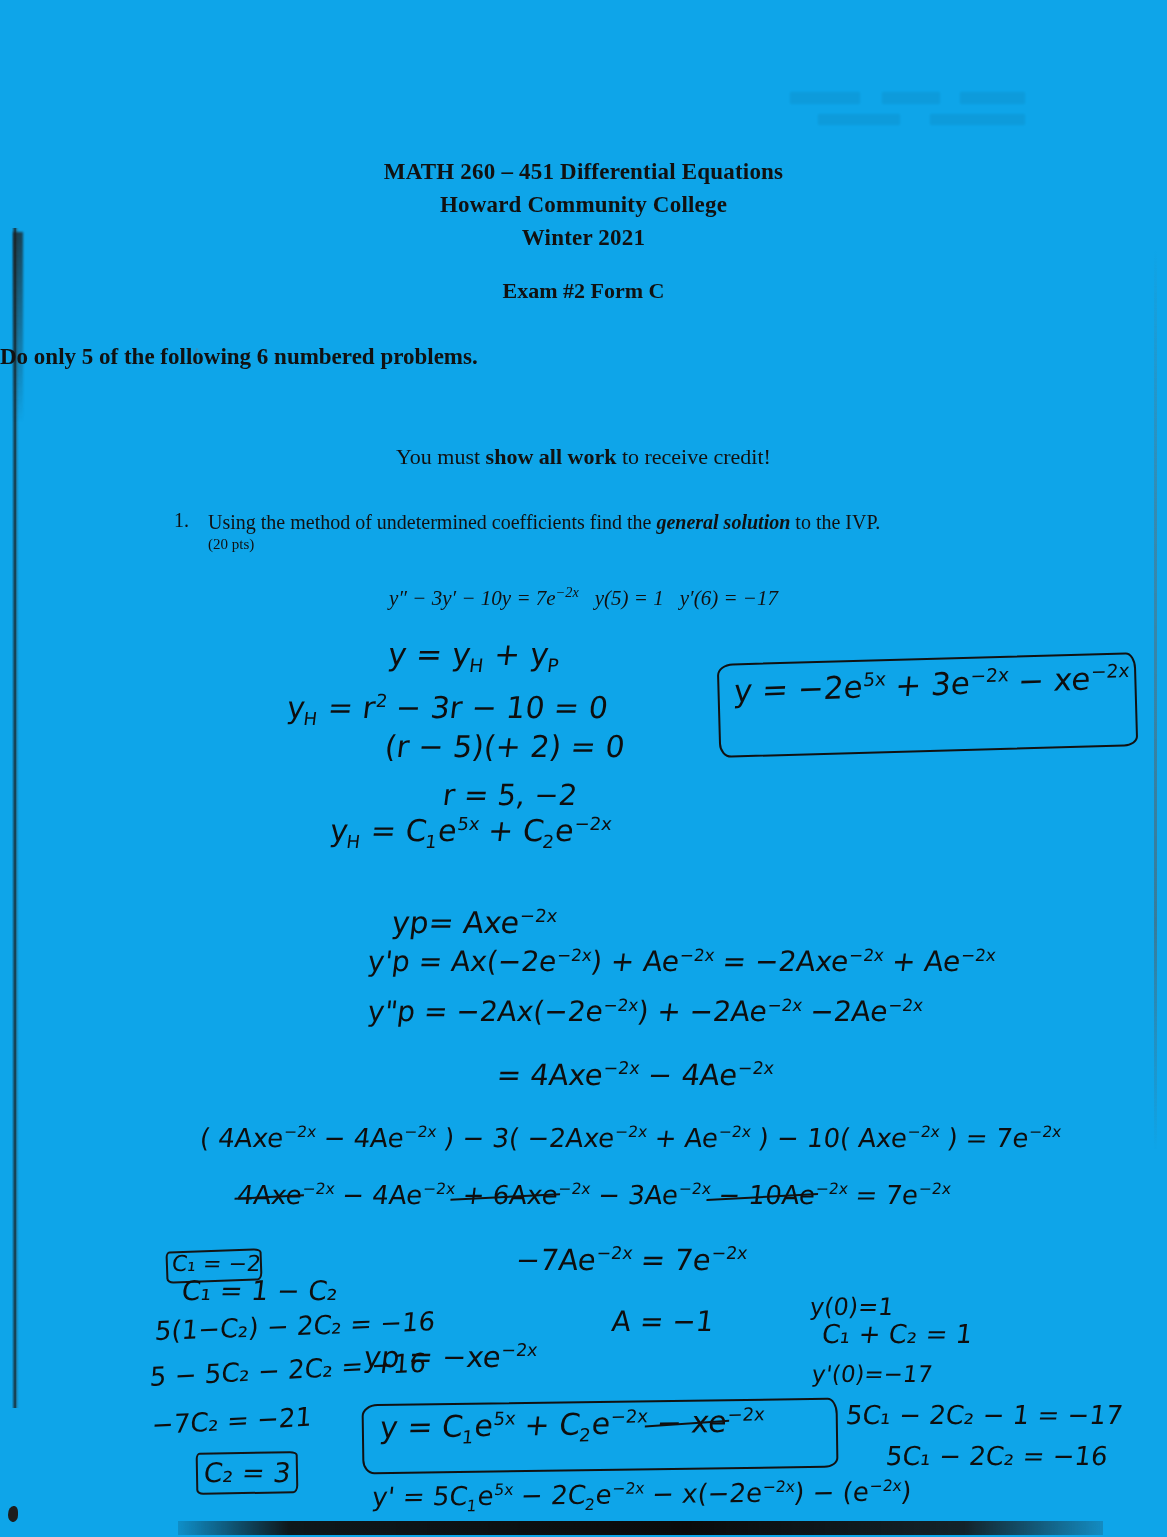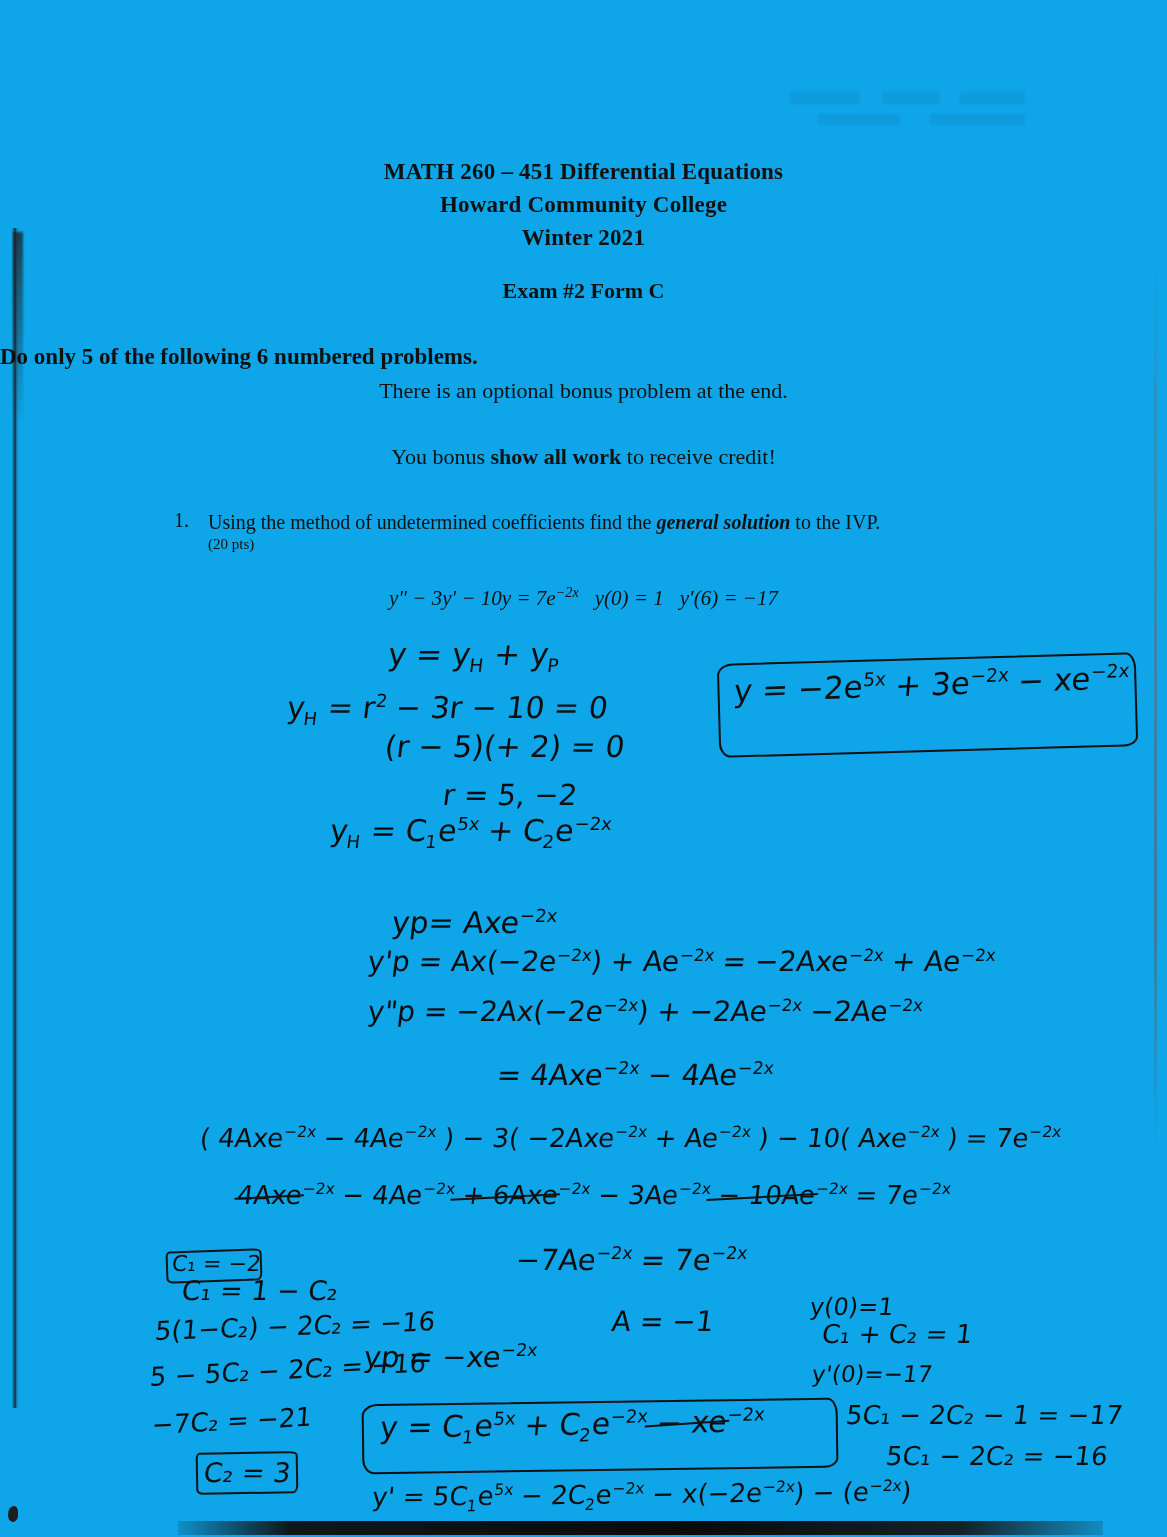--- a/index.html
+++ b/index.html
@@ -198,29 +198,28 @@
 
   <div class="printed title-block">
     <div>MATH 260 – 451  Differential Equations</div>
     <div>Howard Community College</div>
     <div>Winter 2021</div>
   </div>
 
   <div class="printed exam-form">Exam #2 Form C</div>
 
   <div class="printed instr-1">Do only 5 of the following 6 numbered problems.</div>
-  <div class="printed instr-2">There is an optional bonus problem at the end.</div>
-  <div class="printed instr-3"><span>You bonus </span><b>show all work</b><span> to receive credit!</span></div>
+  <div class="printed instr-3"><span>You must </span><b>show all work</b><span> to receive credit!</span></div>
 
   <div class="printed prob-num">1.</div>
   <div class="printed prob-text"><span>Using the method of undetermined coefficients find the </span><i>general solution</i><span> to the IVP.</span></div>
   <div class="printed prob-pts">(20 pts)</div>
 
   <div class="printed prob-eq">
-    <i>y″ − 3y′ − 10y = 7e</i><sup>−2x</sup><span class="sp"></span><i>y(0) = 1</i><span class="sp"></span><i>y′(6) = −17</i>
+    <i>y″ − 3y′ − 10y = 7e</i><sup>−2x</sup><span class="sp"></span><i>y(5) = 1</i><span class="sp"></span><i>y′(6) = −17</i>
   </div>
 
   <div class="hw hw-skew" style="left:388px; top:636px; font-size:31px;"><span>y = y</span><sub>H</sub><span> + y</span><sub>P</sub></div>
 
   <div class="hw hw-skew" style="left:287px; top:690px; font-size:30px;"><span>y</span><sub>H</sub><span> = r</span><sup>2</sup><span> − 3r − 10 = 0</span></div>
 
   <div class="hw hw-skew" style="left:385px; top:729px; font-size:30px;">(r − 5)(+ 2) = 0</div>
 
   <div class="hw hw-skew" style="left:443px; top:778px; font-size:29px;">r = 5, −2</div>
 

